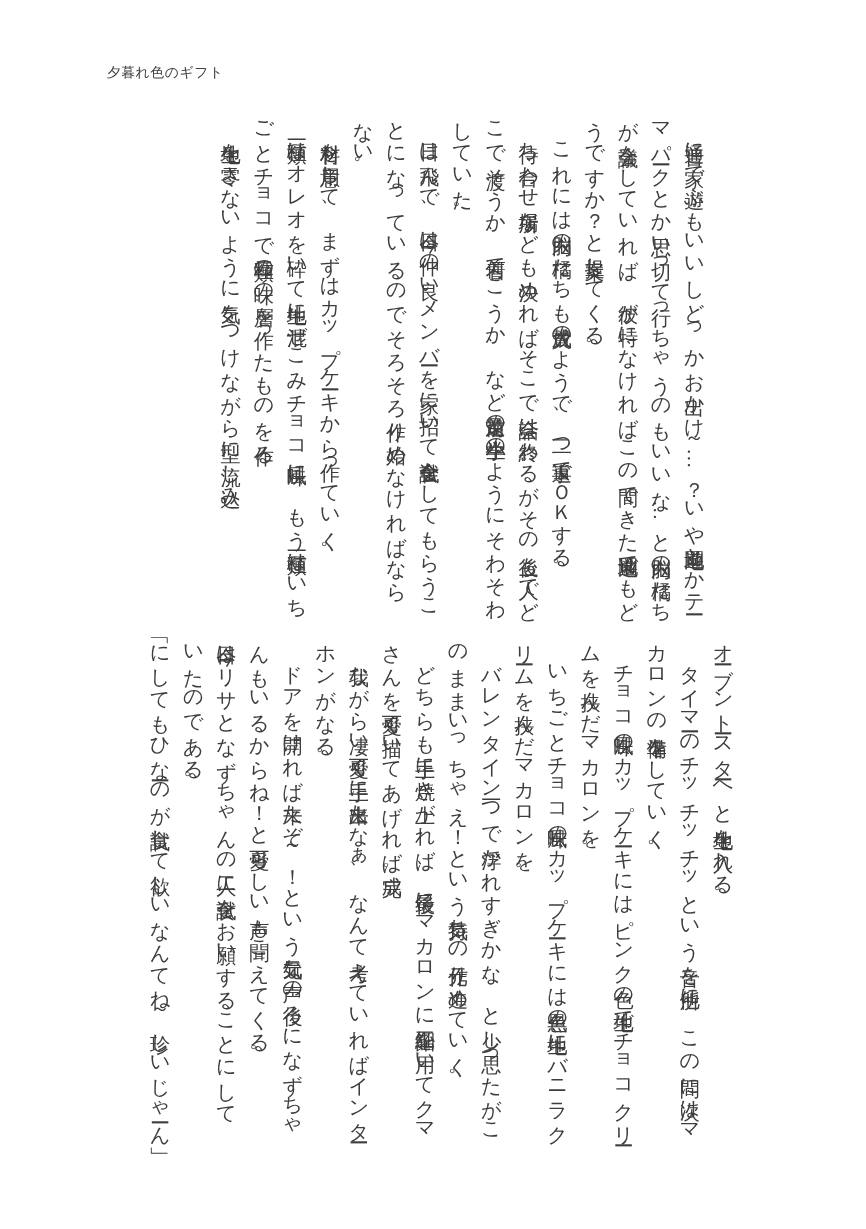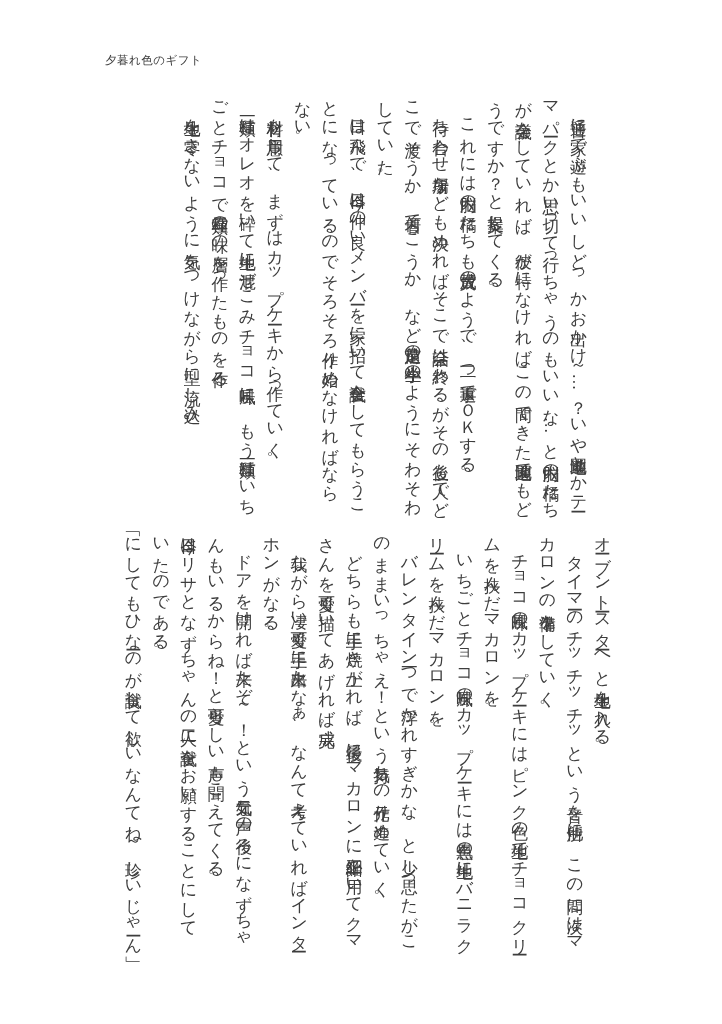--- a/index.html
+++ b/index.html
@@ -9,21 +9,21 @@
   body {
     width: 722px;
     height: 1024px;
     background: #ffffff;
     position: relative;
     overflow: hidden;
     font-family: "Liberation Serif", "DejaVu Serif", serif;
   }
   .doc-title {
     position: absolute;
-    left: 105px;
+    left: 89px;
     top: 53px;
     font-size: 11.5px;
     letter-spacing: 0.5px;
     color: #3d3d3d;
     white-space: nowrap;
   }
   .vblock {
     position: absolute;
     writing-mode: vertical-rl;
     text-orientation: mixed;

